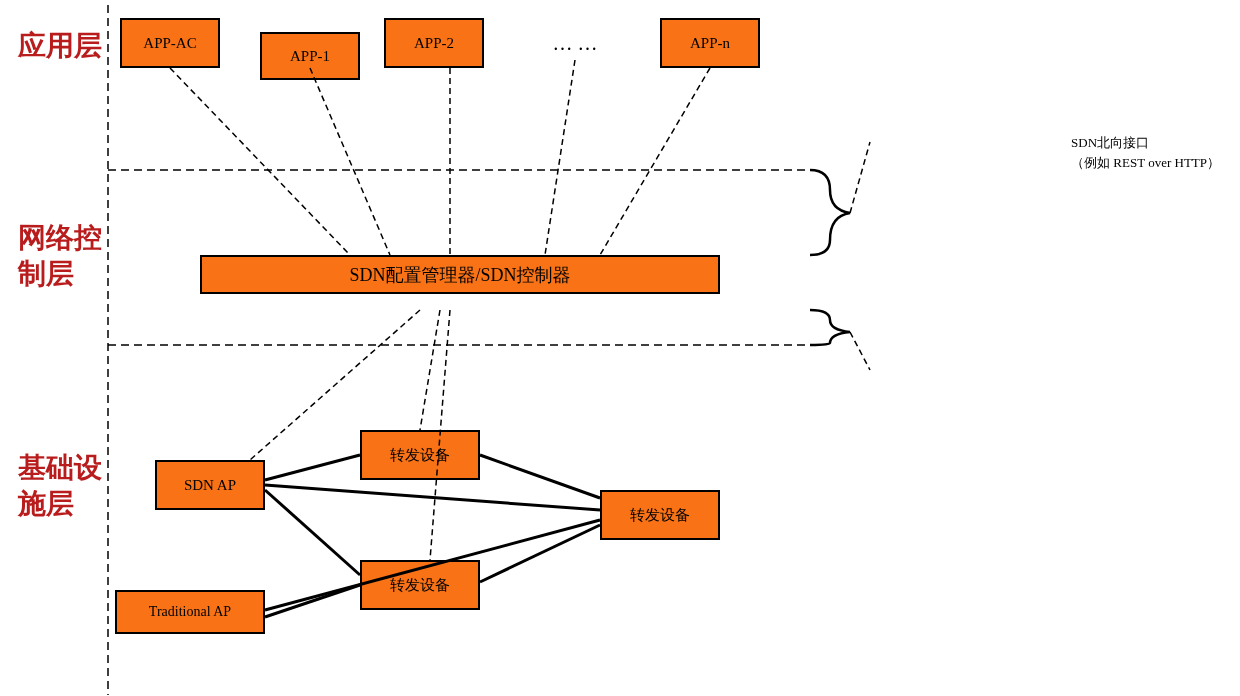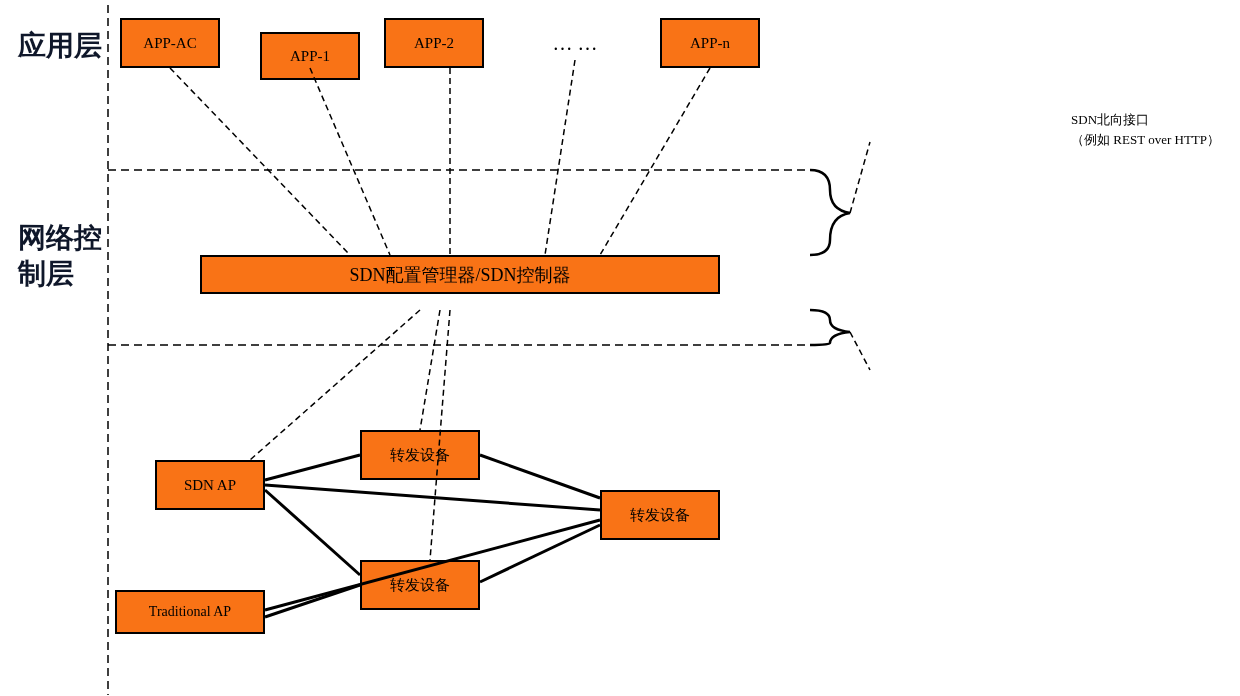--- a/index.html
+++ b/index.html
@@ -24,21 +24,21 @@
       top: 0; left: 0;
       width: 1240px;
       height: 696px;
     }
 
     
     .layer-label {
       position: absolute;
       font-size: 28px;
       font-weight: bold;
-      color: #0f172a;
+      color: #b91c1c;
       line-height: 1.3;
     }
 
     .layer-app {
       left: 18px;
       top: 28px;
     }
 
     .layer-network {
       left: 18px;
@@ -75,36 +75,38 @@
     }
   </style>
 </head>
 <body>
 
 <div class="diagram-container">
 
   <div class="layer-label layer-app">应用层</div>
   <div class="layer-label layer-network" style="white-space:pre-line;">网络控
 制层</div>
+  <div class="layer-label layer-infra" style="white-space:pre-line;">基础设
+施层</div>
 
   <div class="box" style="left:120px;top:18px;width:100px;height:50px;">APP-AC</div>
   <div class="box" style="left:260px;top:32px;width:100px;height:48px;">APP-1</div>
   <div class="box" style="left:384px;top:18px;width:100px;height:50px;">APP-2</div>
   <div style="position:absolute;left:530px;top:28px;width:90px;height:30px;display:flex;align-items:center;justify-content:center;font-size:20px;color:#000;">… …</div>
   <div class="box" style="left:660px;top:18px;width:100px;height:50px;">APP-n</div>
 
   <div class="box" style="left:200px;top:255px;width:520px;height:39px;font-size:18px;">SDN配置管理器/SDN控制器</div>
 
   <div class="box" style="left:155px;top:460px;width:110px;height:50px;font-size:15px;">SDN AP</div>
   <div class="box" style="left:115px;top:590px;width:150px;height:44px;font-size:14px;">Traditional AP</div>
   <div class="box" style="left:360px;top:430px;width:120px;height:50px;">转发设备</div>
   <div class="box" style="left:360px;top:560px;width:120px;height:50px;">转发设备</div>
   <div class="box" style="left:600px;top:490px;width:120px;height:50px;">转发设备</div>
 
-  <div class="side-label" style="top:110px;right:20px;white-space:pre-line;margin-left:48px;">SDN北向接口
+  <div class="side-label" style="top:133px;right:20px;white-space:pre-line;margin-left:48px;">SDN北向接口
 （例如 REST over HTTP）</div>
 
   <svg class="main-svg">
 
     <line x1="108" y1="5" x2="108" y2="695" stroke="#000" stroke-width="1.5" stroke-dasharray="8,5"></line>
 
     <line x1="108" y1="170" x2="810" y2="170" stroke="#000" stroke-width="1.5" stroke-dasharray="8,5"></line>
 
     <line x1="108" y1="345" x2="810" y2="345" stroke="#000" stroke-width="1.5" stroke-dasharray="8,5"></line>
 

